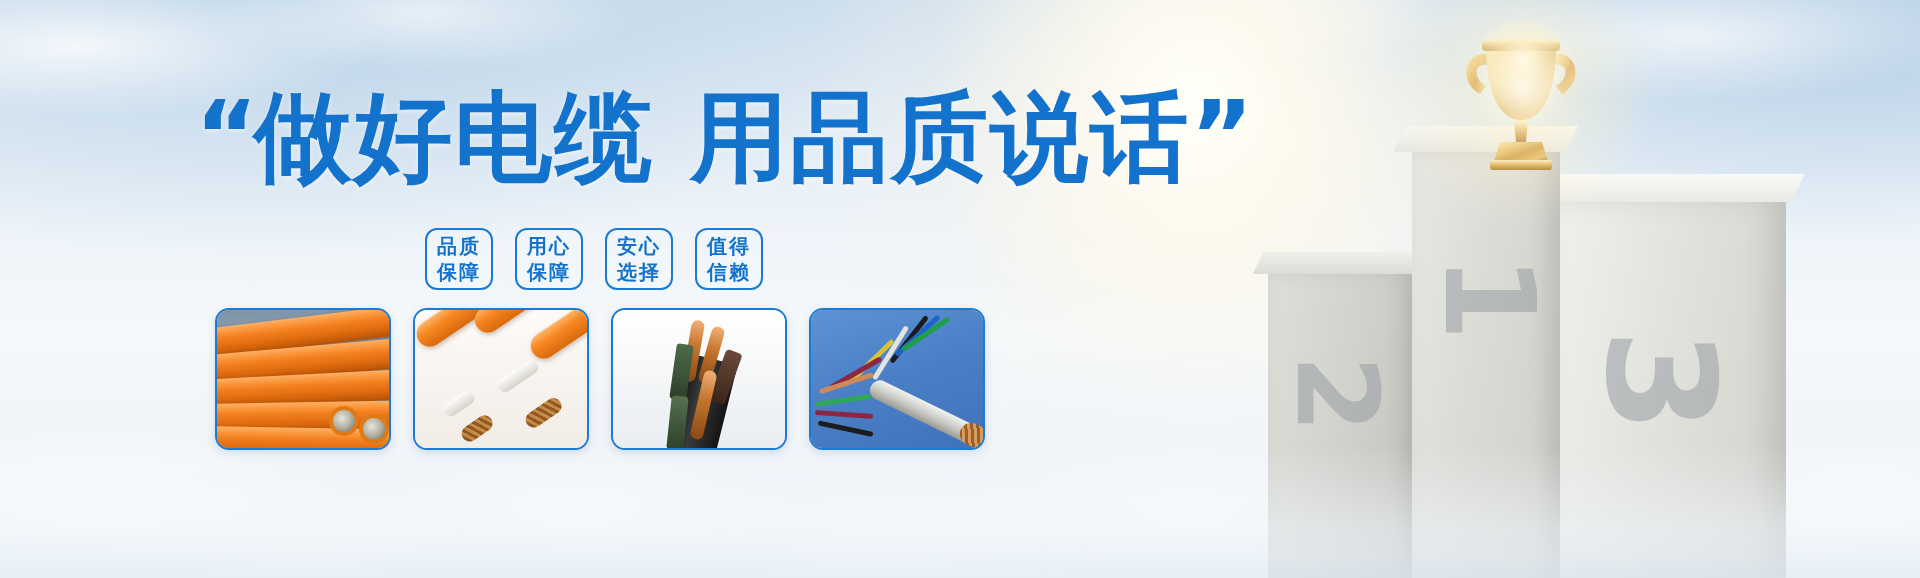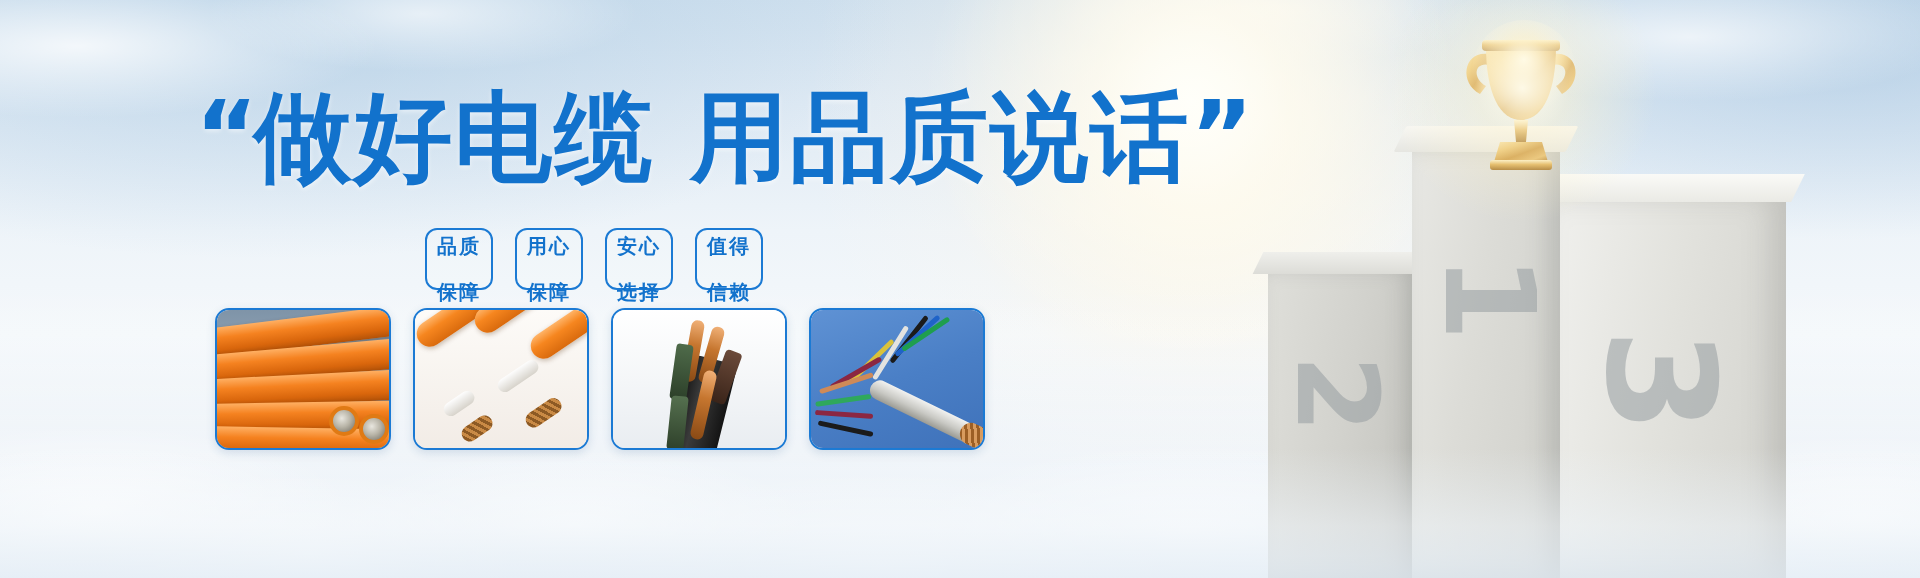--- a/index.html
+++ b/index.html
@@ -87,21 +87,21 @@
     position:absolute; left:425px; top:228px;
     display:flex; gap:22px;
   }
   .badge{
     width:68px; height:62px; border:2px solid #1b7ad4; border-radius:12px;
     display:flex; flex-direction:column; align-items:center; justify-content:center;
     color:#1272cc; font-size:20px; font-weight:600; line-height:1.32;
     letter-spacing:2px; background:rgba(255,255,255,.10);
     font-family:"DejaVu Sans","Liberation Sans",sans-serif;
   }
-  .badge span{ display:block;margin-top:20px; }
+  .badge span{ display:block; }
 
   
   .cards{ position:absolute; left:215px; top:308px; display:flex; gap:22px; }
   .card{
     width:176px; height:142px; border:2px solid #1b7ad4; border-radius:14px;
     overflow:hidden; position:relative; background:#f3f6fa;
     box-shadow:0 3px 10px rgba(40,90,140,.16);
   }
   .card .ph{ position:absolute; inset:0; }
 

